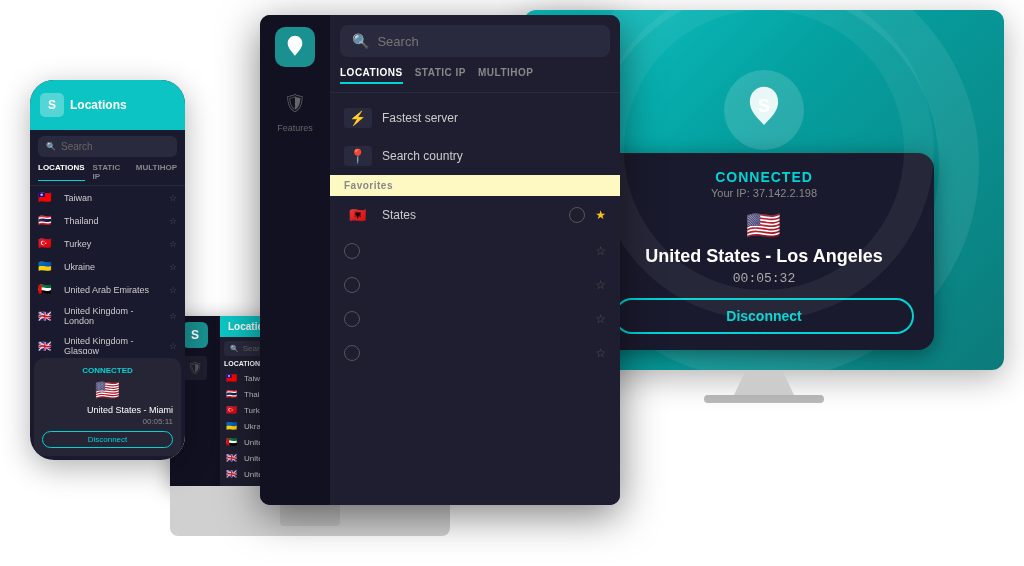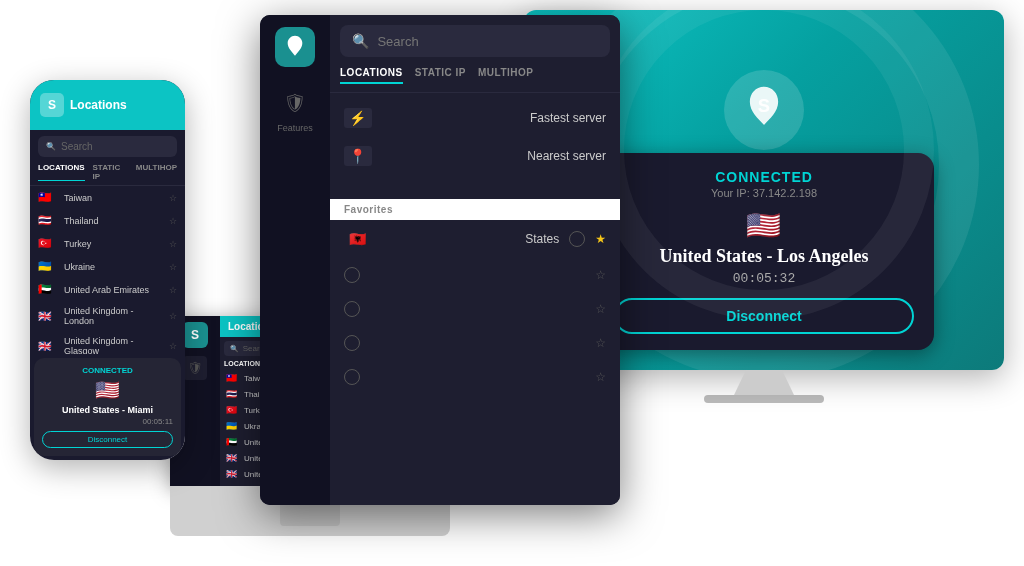--- a/index.html
+++ b/index.html
@@ -118,21 +118,20 @@
       justify-content: center;
       margin: 10px 0 4px;
       font-size: 28px;
     }
 
     .tv-location {
       color: #ffffff;
       font-size: 18px;
       font-weight: 600;
       margin-bottom: 4px;
-      font-family: Liberation Serif, serif;
     }
 
     .tv-timer {
       color: #aaa;
       font-size: 13px;
       margin-bottom: 12px;
       font-family: Liberation Mono, monospace;
     }
 
     .tv-disconnect-btn {
@@ -316,31 +315,29 @@
 
     .location-icon.pin {
       background: #2a2a3e;
       color: #00d4d4;
     }
 
     .location-name {
       color: #ccc;
       font-size: 12px;
       flex: 1;
-      text-align: right;
     }
 
     .section-header {
-      background: #ffffff;
+      background: #fef9c3;
       padding: 5px 14px;
       font-size: 10px;
       font-weight: 600;
       color: #888;
       letter-spacing: 0.5px;
-      margin-top: 24px;
     }
 
     .star-icon {
       color: #f5c518;
       font-size: 12px;
     }
 
     .circle-icon {
       width: 16px;
       height: 16px;
@@ -488,21 +485,22 @@
     }
 
     .phone-flag-large {
       font-size: 20px;
       margin: 3px 0;
     }
 
     .phone-location-name {
       color: #fff;
       font-size: 9px;
-      font-weight: 700;
+      font-weight: 400;
+      text-align: right;
     }
 
     .phone-timer {
       color: #888;
       font-size: 8px;
       margin: 2px 0;
       text-align: right;
     }
 
     .phone-disconnect-btn {
@@ -741,21 +739,21 @@
 
       <div class="location-list">
 
         <div class="location-item">
           <div class="location-icon lightning">⚡</div>
           <span class="location-name">Fastest server</span>
         </div>
 
         <div class="location-item">
           <div class="location-icon pin">📍</div>
-          <span class="location-name">Nearest server</span>
+          <span class="location-name">Search country</span>
         </div>
 
         <div class="section-header">Favorites</div>
         <div class="location-item">
           <div class="location-icon">🇦🇱</div>
           <span class="location-name">States</span>
           <div class="circle-icon"></div>
           <span class="star-icon">★</span>
         </div>
 

